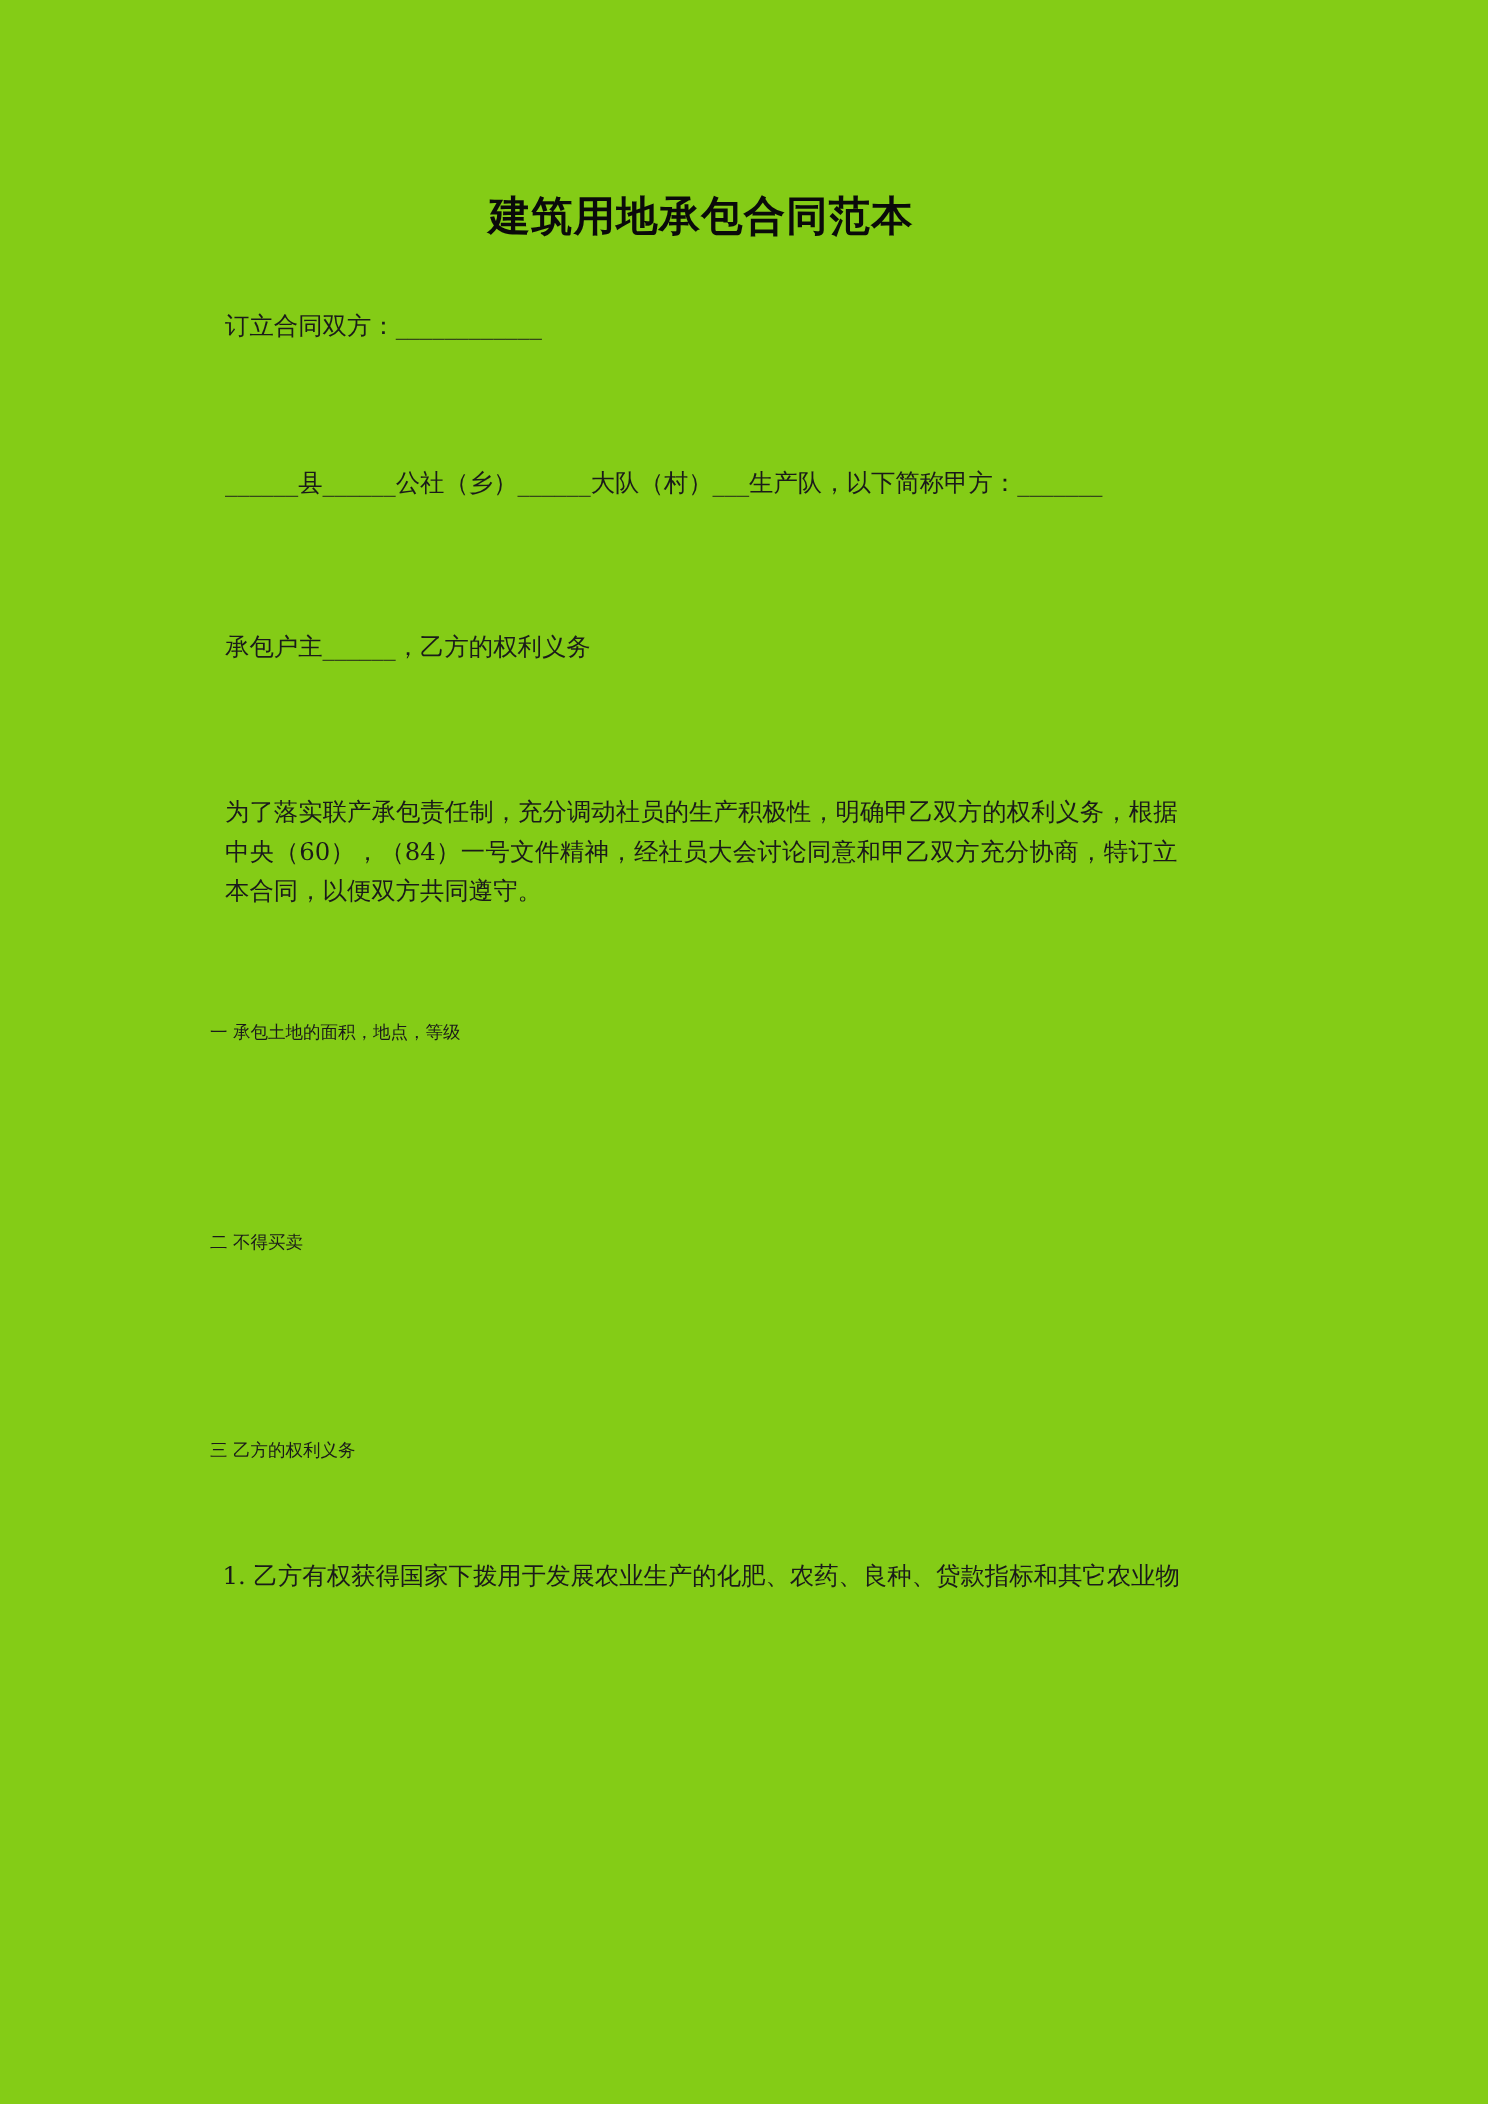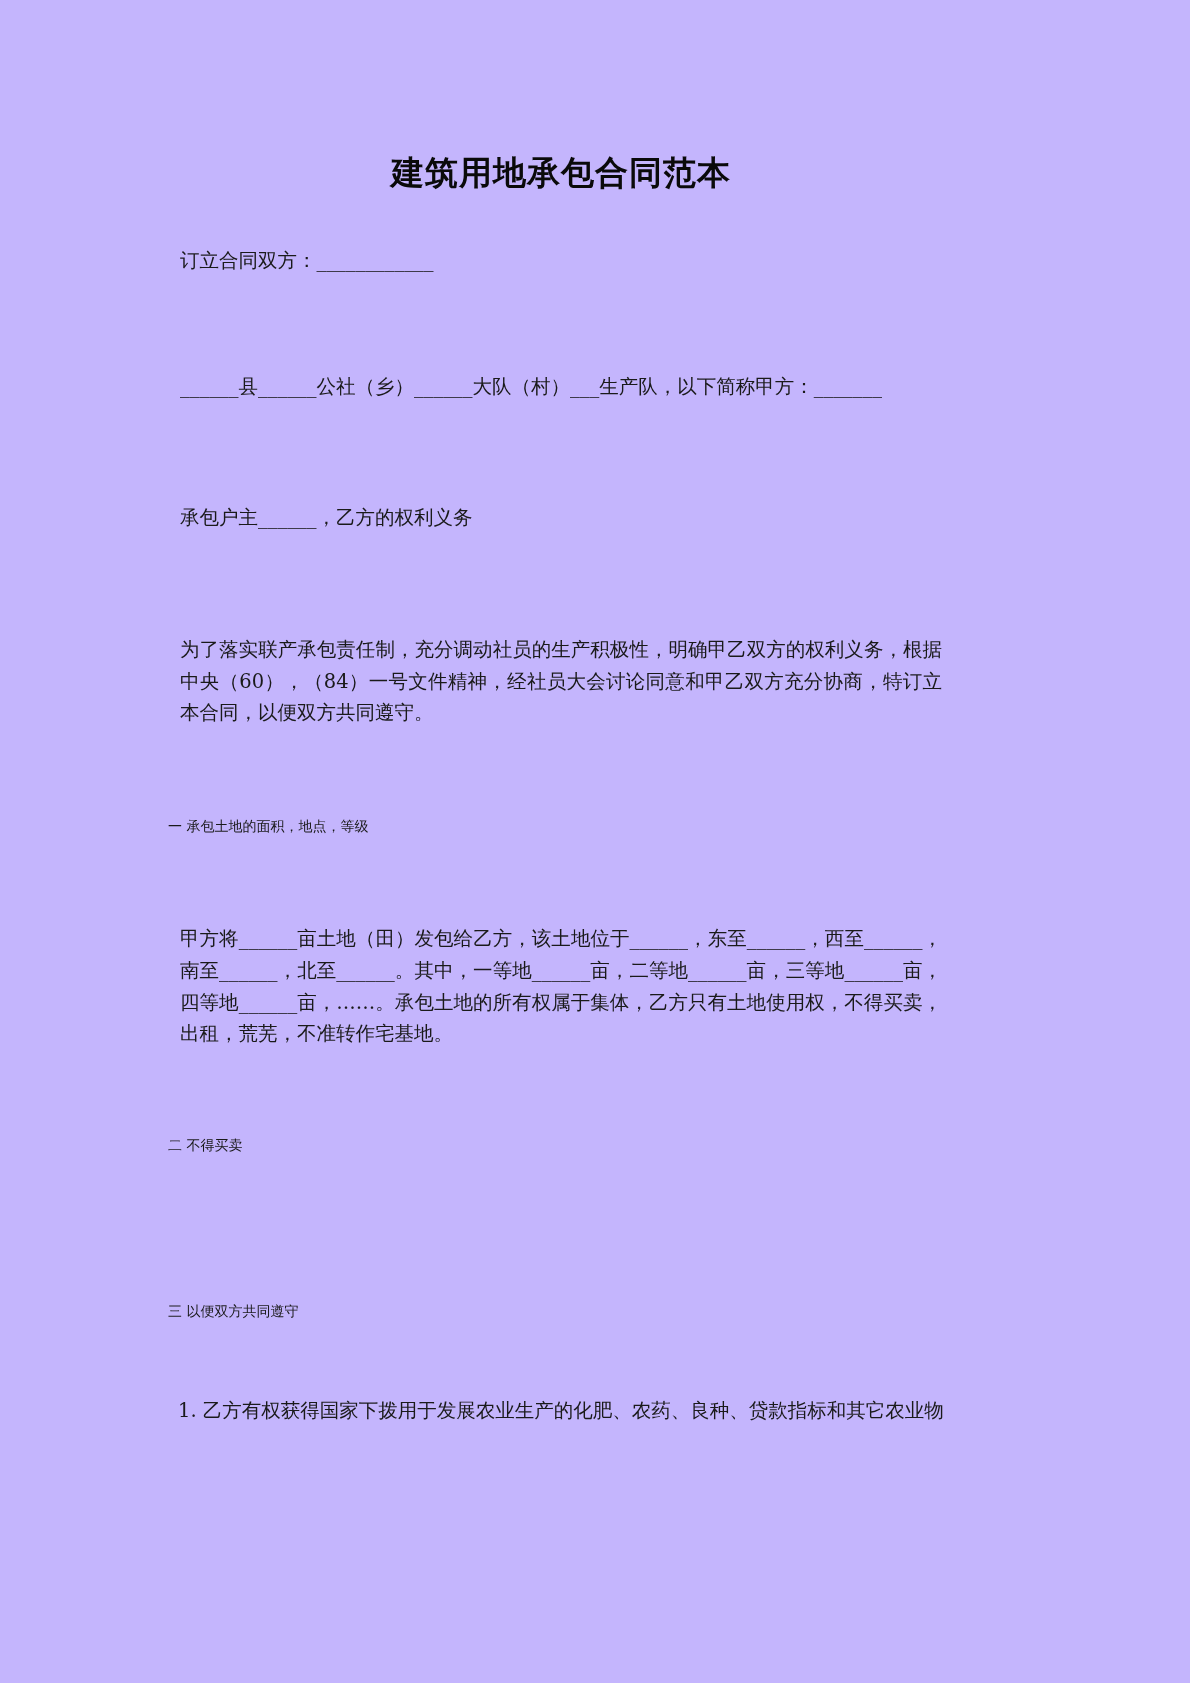--- a/index.html
+++ b/index.html
@@ -11,21 +11,21 @@
     width: 1190px;
     height: 1683px;
     font-family: "DejaVu Serif", "Liberation Serif", serif;
     color: #000000;
     overflow: hidden;
   }
   .page {
     position: relative;
     width: 1190px;
     height: 1683px;
-    background: #c4b5fd;
+    background: #84cc16;
     box-sizing: border-box;
     padding: 0;
   }
   .content {
     position: absolute;
     left: 168px;
     top: 0;
     width: 786px;
   }
   .doc-title {
@@ -92,31 +92,30 @@
     <div class="gap-g"></div>
 
     <p class="para">为了落实联产承包责任制，充分调动社员的生产积极性，明确甲乙双方的权利义务，根据中央（60），（84）一号文件精神，经社员大会讨论同意和甲乙双方充分协商，特订立本合同，以便双方共同遵守。</p>
 
     <div class="gap-f"></div>
 
     <p class="heading">一  承包土地的面积，地点，等级</p>
 
     <div class="gap-f"></div>
 
-    <p class="para">甲方将______亩土地（田）发包给乙方，该土地位于______，东至______，西至______，南至______，北至______。其中，一等地______亩，二等地______亩，三等地______亩，四等地______亩，……。承包土地的所有权属于集体，乙方只有土地使用权，不得买卖，出租，荒芜，不准转作宅基地。</p>
 
     <div class="gap-e"></div>
 
     <p class="heading">二  不得买卖</p>
 
     <div class="gap-e"></div>
 
 
     <div class="gap-e"></div>
 
-    <p class="heading">三  以便双方共同遵守</p>
+    <p class="heading">三  乙方的权利义务</p>
 
     <div class="gap-e"></div>
 
     <p class="numbered">1. 乙方有权获得国家下拨用于发展农业生产的化肥、农药、良种、贷款指标和其它农业物</p>
 
   </div>
 </div>
 
 </body></html>

